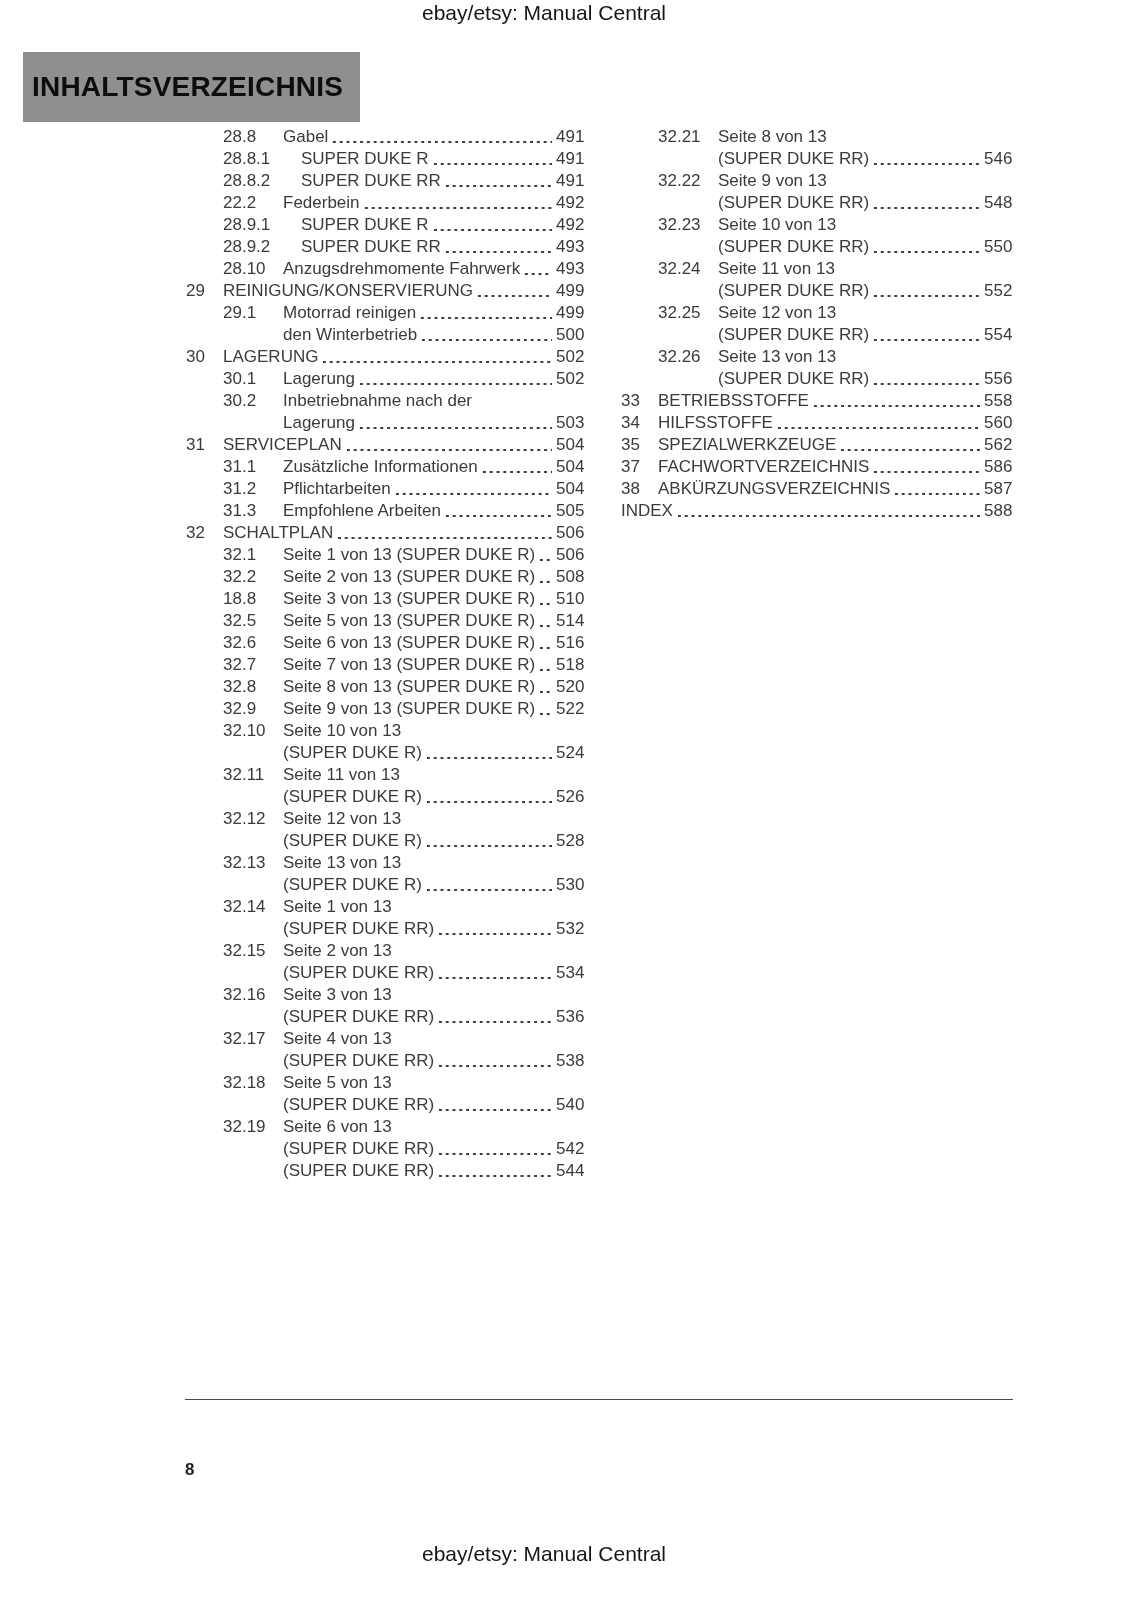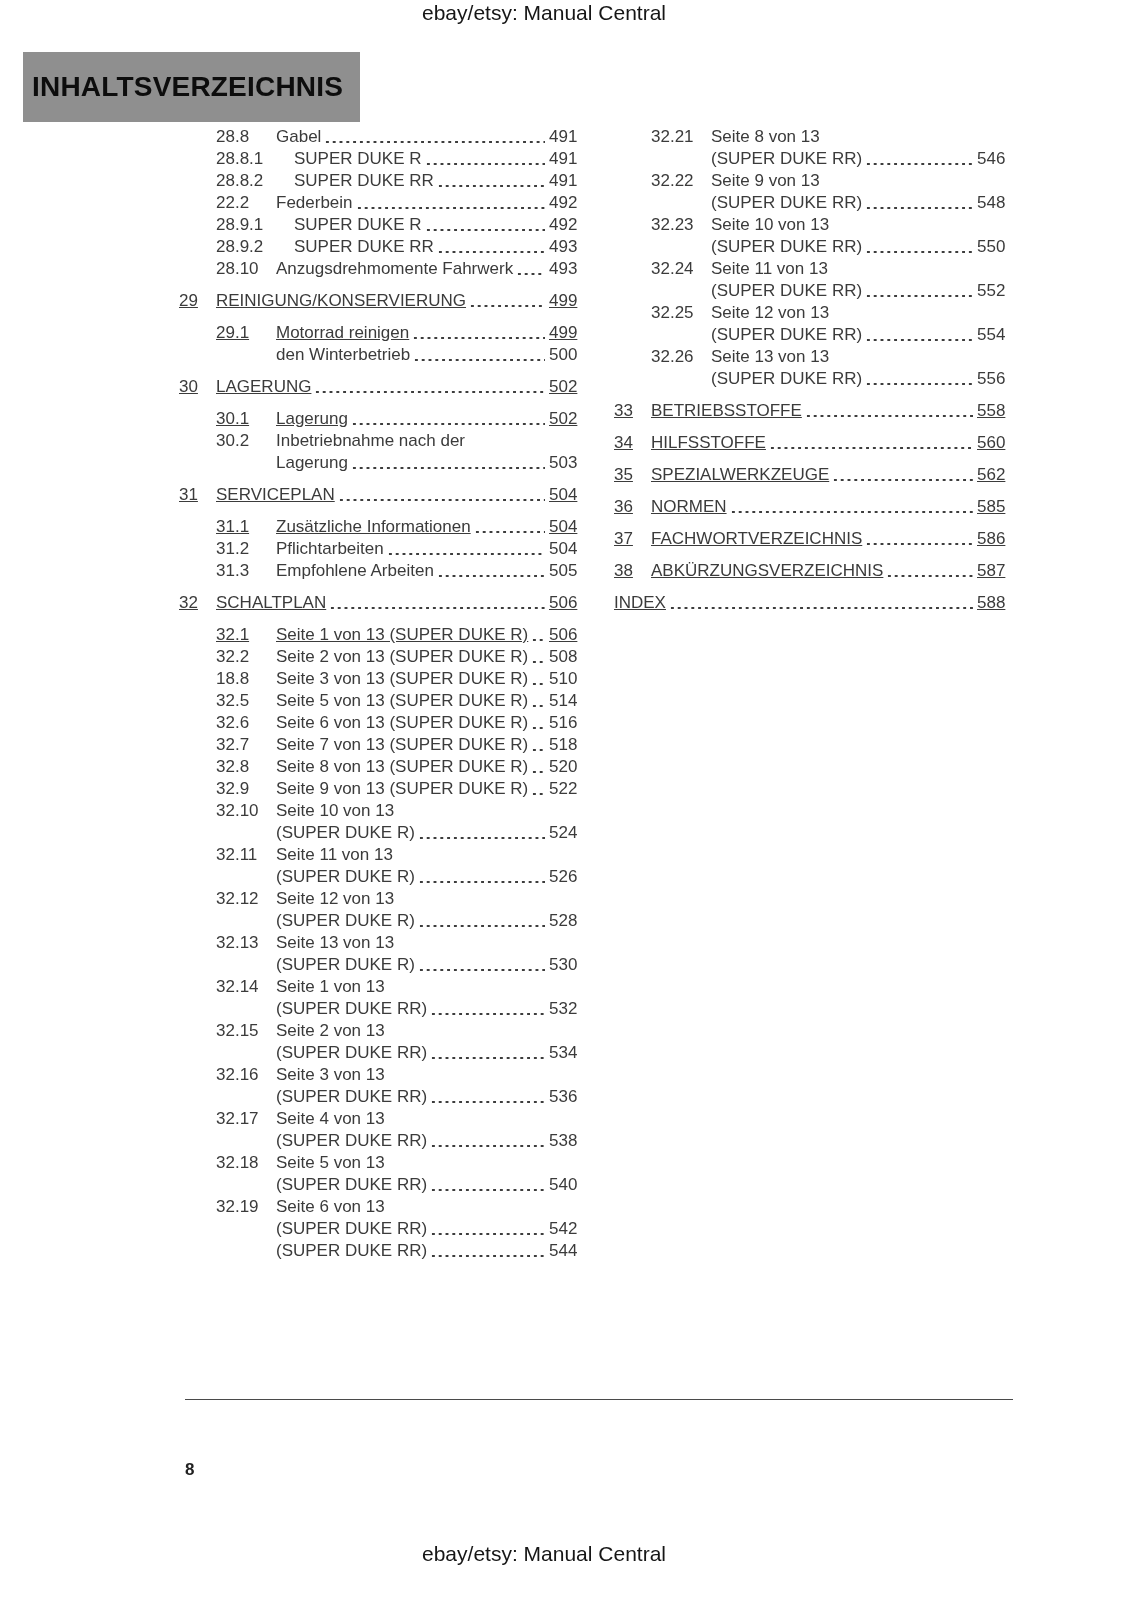--- a/index.html
+++ b/index.html
@@ -44,32 +44,32 @@
     font-size: 28px;
     font-weight: bold;
     color: #0d0d0d;
     letter-spacing: 0.2px;
   }
 
   
   .content {
     position: absolute;
     top: 126px;
-    left: 179px;
+    left: 186px;
     width: 828px;
     display: flex;
     gap: 35px;
     font-size: 17px;
     line-height: 22px;
   }
   .toc-col-left  { width: 400px; flex: 0 0 auto; }
   .toc-col-right { width: 393px; flex: 0 0 auto; }
 
   .toc-entry { box-sizing: border-box; }
-  .toc-entry.gap-top { margin-top: 10px; text-decoration: underline; }
+  .toc-entry.gap-top { margin-top: 0; }
   .toc-entry.lvl-sub,
   .toc-entry.lvl-subsub { padding-left: 37px; }
   .toc-entry.lvl-chapter { padding-left: 0; }
 
   .toc-line {
     display: flex;
     align-items: stretch;
   }
   .toc-num {
     flex: 0 0 auto;
@@ -574,28 +574,20 @@
         <div class="toc-entry lvl-chapter gap-top">
           <div class="toc-line">
             <span class="toc-num">35</span>
             <span class="toc-title">SPEZIALWERKZEUGE</span>
             <span class="toc-leader"></span>
             <span class="toc-page">562</span>
           </div>
         </div>
         <div class="toc-entry lvl-chapter gap-top">
           <div class="toc-line">
-            <span class="toc-num">36</span>
-            <span class="toc-title">NORMEN</span>
-            <span class="toc-leader"></span>
-            <span class="toc-page">585</span>
-          </div>
-        </div>
-        <div class="toc-entry lvl-chapter gap-top">
-          <div class="toc-line">
             <span class="toc-num">37</span>
             <span class="toc-title">FACHWORTVERZEICHNIS</span>
             <span class="toc-leader"></span>
             <span class="toc-page">586</span>
           </div>
         </div>
         <div class="toc-entry lvl-chapter gap-top">
           <div class="toc-line">
             <span class="toc-num">38</span>
             <span class="toc-title">ABKÜRZUNGSVERZEICHNIS</span>

